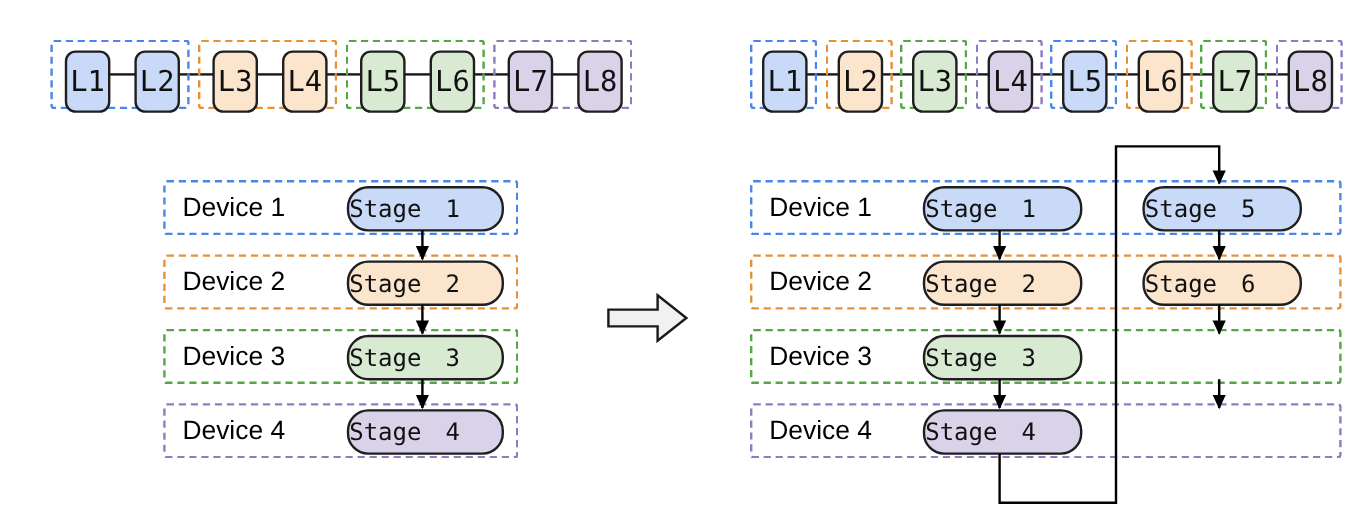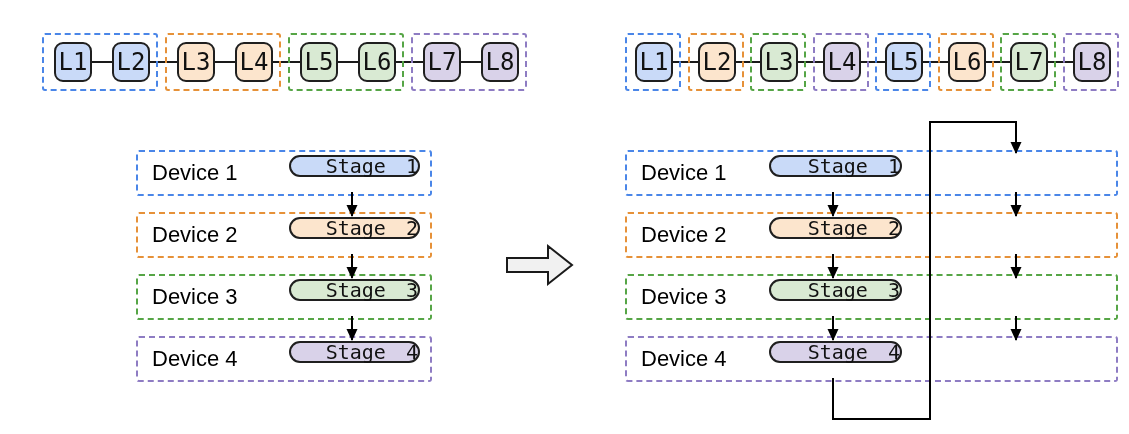--- a/index.html
+++ b/index.html
@@ -19,43 +19,43 @@
   .chain-line { position:absolute; top:28px; height:2px; background:#1a1a1a; z-index:1; }
   .lgroup {
     position:absolute; top:0; width:116px; height:58px; box-sizing:border-box;
     border:2px dashed var(--edge); border-radius:3px; z-index:2;
   }
   .lcell {
     position:absolute; top:0; width:56px; height:58px; box-sizing:border-box;
     border:2px dashed var(--edge); border-radius:3px; z-index:2;
   }
   .lbox {
-    position:absolute; width:38px; height:40px; box-sizing:border-box;
+    position:absolute; width:38px; height:52px; box-sizing:border-box;
     background:var(--fill); border:2px solid var(--box-edge,#1f1f1f); border-radius:9px;
     display:flex; align-items:center; justify-content:center;
     font-family:"DejaVu Sans Mono", monospace; font-size:24px; color:#111; z-index:3;
   }
   .lgroup .lbox { top:7px; }
   .lbox.pos-a { left:10px; }
   .lbox.pos-b { left:68px; }
   .lcell .lbox { top:7px; left:8px; }
 
   
   .prow {
     position:absolute; height:46px; box-sizing:border-box;
     border:2px dashed var(--edge); border-radius:3px;
   }
   .dlabel {
     position:absolute; left:14px; top:50%; transform:translateY(-50%);
     font-size:22px; color:#000; white-space:nowrap;
   }
   .sbox {
-    position:absolute; top:3px; height:22px; box-sizing:border-box;
+    position:absolute; top:3px; height:38px; box-sizing:border-box;
     background:var(--fill); border:2px solid var(--box-edge,#1f1f1f); border-radius:18px;
-    display:flex; align-items:center; justify-content:flex-end;
+    display:flex; align-items:center; justify-content:flex-start;
     font-family:"DejaVu Sans Mono", monospace; font-size:20px; color:#111;
     white-space:pre; word-spacing:8px;
   }
   .pl .sbox  { left:151px; width:131px; }
   .pr .sbox.col1 { left:142px; width:133px; }
   .pr .sbox.col2 { left:325px; width:133px; }
 
   
   svg.overlay { position:absolute; left:0; top:0; z-index:6; pointer-events:none; }
 </style>
@@ -157,24 +157,26 @@
     <div class="sbox c-green"><span>Stage 3</span></div>
   </div>
   <div class="prow pl c-purple" style="left:136px; top:336px; width:296px;">
     <span class="dlabel">Device 4</span>
     <div class="sbox c-purple"><span>Stage 4</span></div>
   </div>
 
   <div class="prow pr c-blue" style="left:625px; top:150px; width:493px;">
     <span class="dlabel">Device 1</span>
     <div class="sbox col1 c-blue"><span>Stage 1</span></div>
+    <div class="sbox col2 c-blue"><span>Stage 5</span></div>
   </div>
   <div class="prow pr c-orange" style="left:625px; top:212px; width:493px;">
     <span class="dlabel">Device 2</span>
     <div class="sbox col1 c-orange"><span>Stage 2</span></div>
+    <div class="sbox col2 c-orange"><span>Stage 6</span></div>
   </div>
   <div class="prow pr c-green" style="left:625px; top:274px; width:493px;">
     <span class="dlabel">Device 3</span>
     <div class="sbox col1 c-green"><span>Stage 3</span></div>
   </div>
   <div class="prow pr c-purple" style="left:625px; top:336px; width:493px;">
     <span class="dlabel">Device 4</span>
     <div class="sbox col1 c-purple"><span>Stage 4</span></div>
   </div>
 

